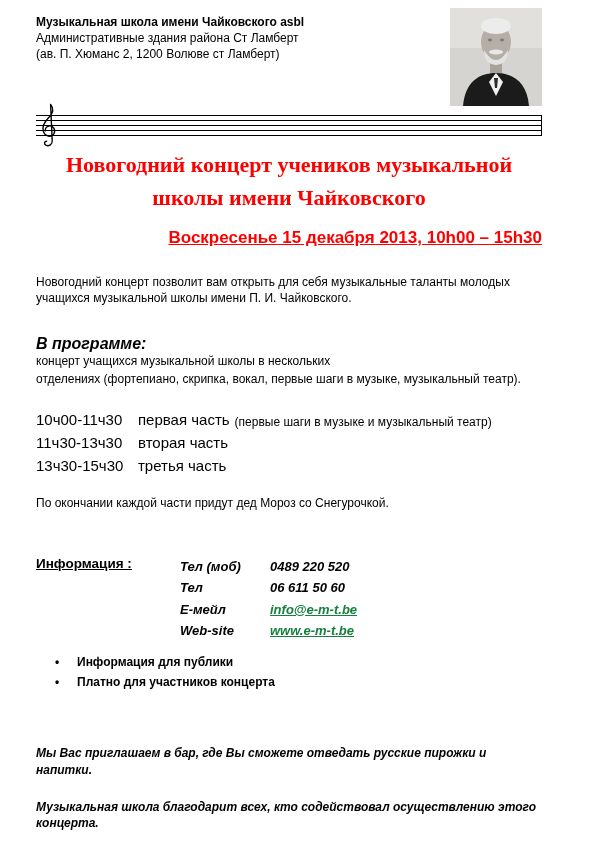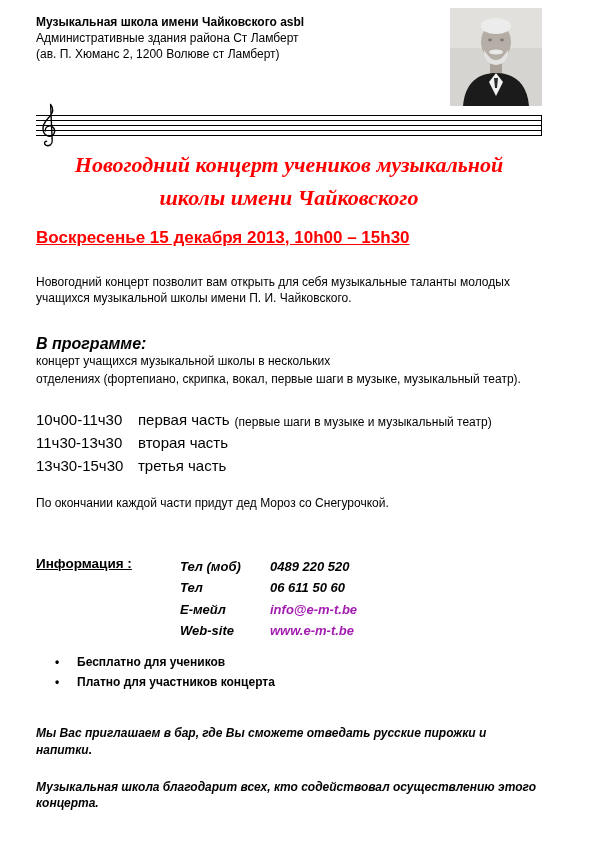--- a/index.html
+++ b/index.html
@@ -49,27 +49,26 @@
     width: 22px; height: 48px;
   }
 
   
   .title {
     margin-top: 12px;
     text-align: center;
     color: #ff0000;
     font-family: "Liberation Serif", serif;
     font-weight: bold;
-    font-style: italic;
     font-size: 22px;
     line-height: 1.5;
   }
   .date-line {
     margin-top: 14px;
-    text-align: left;
+    text-align: right;
     color: #ff0000;
     font-weight: bold;
     font-size: 17px;
     text-decoration: underline;
   }
 
   .intro {
     margin: 26px 0 0 0;
     font-size: 12px;
     line-height: 1.4;
@@ -95,34 +94,34 @@
   
   .info-section { margin-top: 46px; display: flex; align-items: flex-start; }
   .info-heading {
     width: 144px; flex: none;
     font-size: 13.5px; font-weight: bold; text-decoration: underline;
   }
   .info-rows { }
   .info-row { display: flex; font-size: 13px; font-weight: bold; font-style: italic; line-height: 1.65; }
   .info-label { width: 90px; flex: none; }
   .info-value { }
-  a.link { color: #a21caf; cursor: pointer; }
+  a.link { color: #15803d; text-decoration: underline; cursor: pointer; }
 
   
   .part-heading {
     margin-top: 40px;
     font-size: 12.5px; font-weight: bold; text-decoration: underline;
   }
   .bullets { margin: 12px 0 0 19px; }
   .bullet-row { display: flex; font-size: 12px; font-weight: bold; line-height: 1.65; }
   .bullet-glyph { width: 10px; flex: none; margin-right: 12px; }
 
   
   .footer-line { margin: 0; font-size: 12px; font-weight: bold; font-style: italic; line-height: 1.4; }
-  .footer-line.first { margin-top: 32px; }
+  .footer-line.first { margin-top: 52px; }
   .footer-line.second { margin-top: 20px; }
 </style>
 </head>
 <body>
 
 <div class="page">
 
   <div class="header">
     <div class="school-name">Музыкальная школа имени Чайковского asbl</div>
     <div class="addr">Административные здания района Ст Ламберт</div>
@@ -210,21 +209,21 @@
         <span class="info-label">Web-site</span>
         <a class="info-value link">www.e-m-t.be</a>
       </div>
     </div>
   </div>
 
 
   <div class="bullets">
     <div class="bullet-row">
       <span class="bullet-glyph">•</span>
-      <span>Бесплатно для учеников</span>
+      <span>Информация для публики</span>
     </div>
     <div class="bullet-row">
       <span class="bullet-glyph">•</span>
       <span>Платно для участников концерта</span>
     </div>
   </div>
 
   <p class="footer-line first">Мы Вас приглашаем в бар, где Вы сможете  отведать русские пирожки и напитки.</p>
   <p class="footer-line second">Музыкальная школа благодарит всех, кто содействовал осуществлению этого концерта.</p>
 

